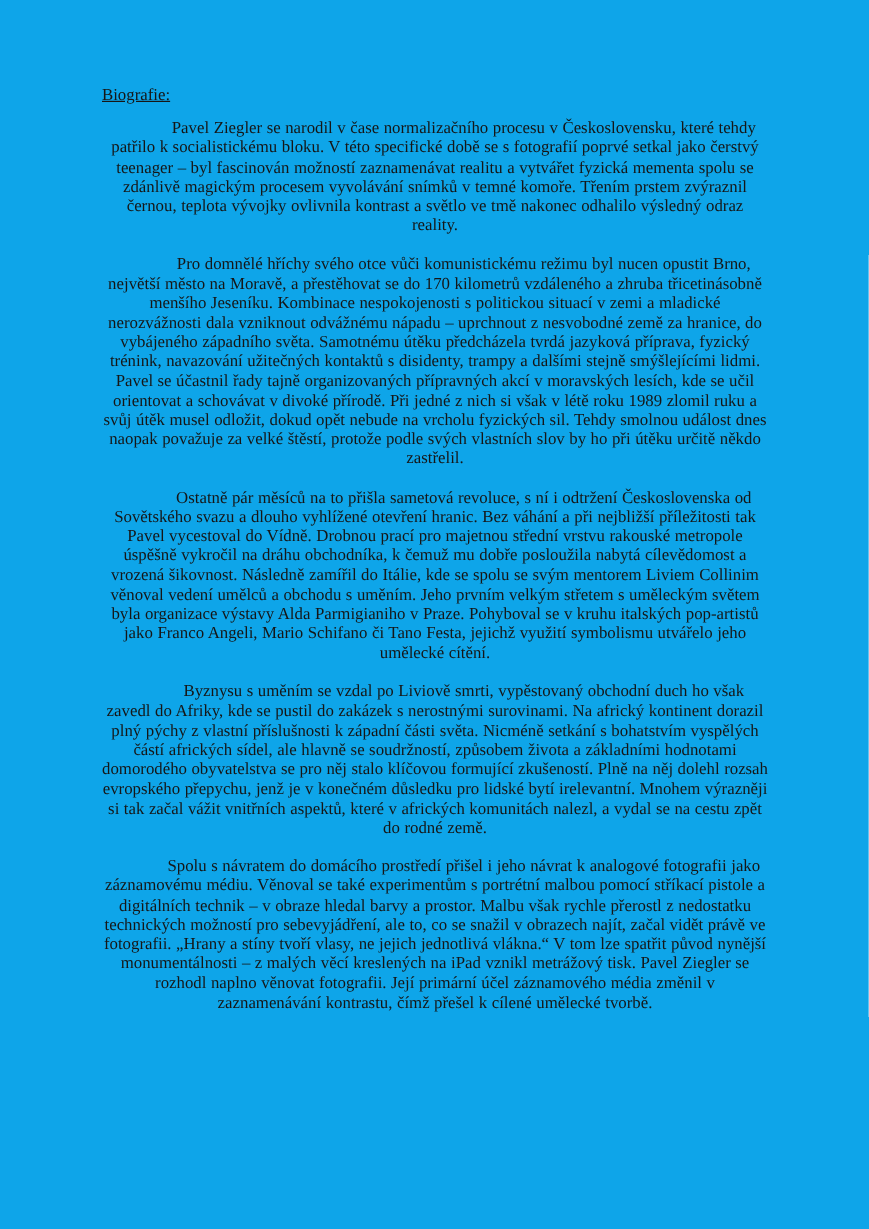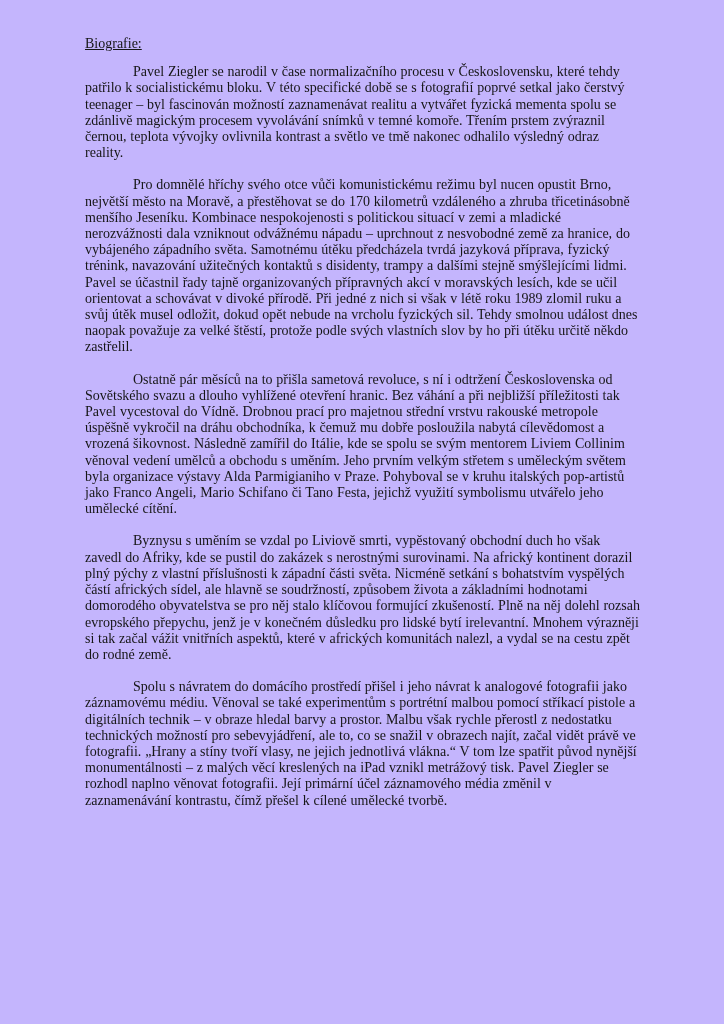--- a/index.html
+++ b/index.html
@@ -5,39 +5,39 @@
     html, body {
       margin: 0;
       padding: 0;
       background: #ffffff;
     }
     .page {
       position: relative;
       width: 724px;
       height: 1024px;
       margin: 0 auto;
-      background: #c4b5fd;
+      background: #0ea5e9;
       box-sizing: border-box;
-      padding: 36px 84px 0 85px;
+      padding: 72px 84px 0 85px;
       font-family: "Liberation Serif", "DejaVu Serif", serif;
       font-size: 14px;
       line-height: 16.2px;
       color: #161616;
       overflow: hidden;
     }
     .doc-heading {
       font-size: 14px;
       font-weight: normal;
       text-decoration: underline;
       margin: 0 0 12px 0;
     }
     .doc-paragraph {
       margin: 0 0 16px 0;
       text-indent: 48px;
-      text-align: left;
+      text-align: center;
       word-spacing: 0.02em;
     }
   </style>
 </head>
 <body>
 
 <div class="page">
   <h1 class="doc-heading">Biografie:</h1>
 
   <p class="doc-paragraph">Pavel Ziegler se narodil v čase normalizačního procesu v Československu, které tehdy patřilo k socialistickému bloku. V této specifické době se s fotografií poprvé setkal jako čerstvý teenager – byl fascinován možností zaznamenávat realitu a vytvářet fyzická mementa spolu se zdánlivě magickým procesem vyvolávání snímků v temné komoře. Třením prstem zvýraznil černou, teplota vývojky ovlivnila kontrast a světlo ve tmě nakonec odhalilo výsledný odraz reality.</p>

